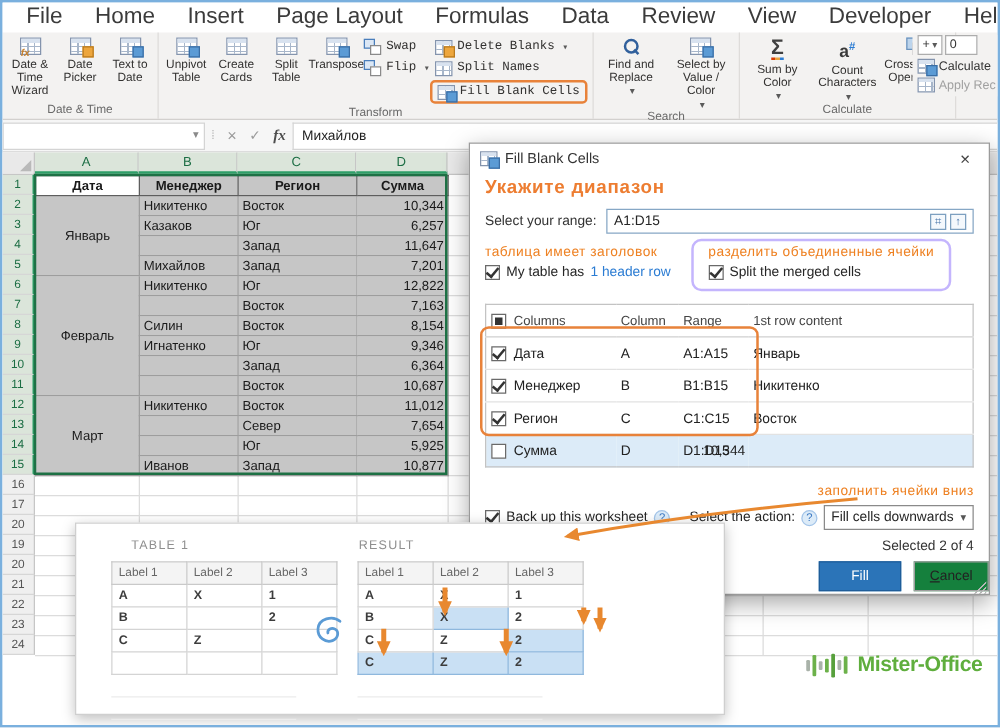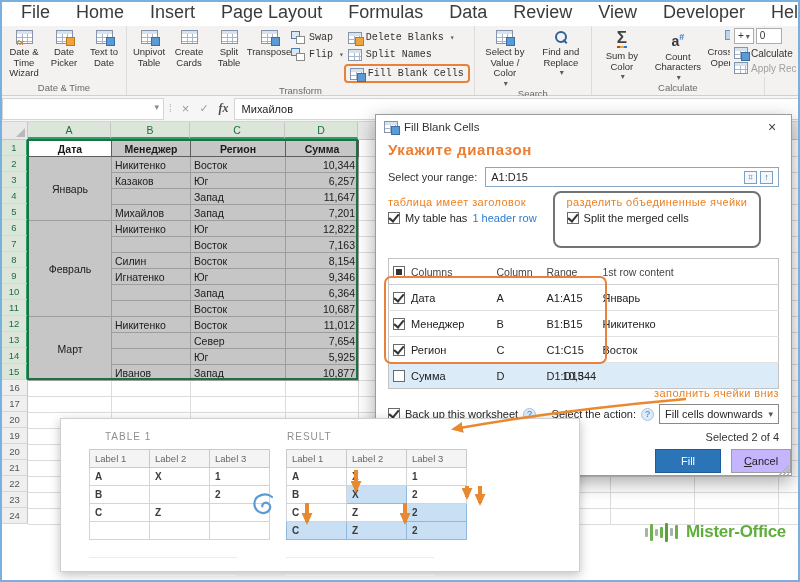--- a/index.html
+++ b/index.html
@@ -113,21 +113,21 @@
   .ri-ico{width:13px;height:13px;border:1px solid #7da0c0;font-size:9px;line-height:11px;
     text-align:center;color:#4472a8;background:#f4f8fc;box-sizing:border-box;}
   .options-row{display:flex;margin-top:9px;align-items:flex-start;}
   .ann{color:#ee8122;font-size:11px;letter-spacing:.4px;margin-bottom:4px;white-space:nowrap;}
   .cb-row{display:flex;align-items:center;gap:5px;white-space:nowrap;}
   .cbx{width:12px;height:12px;border:1px solid #6a6a6a;background:#fff;position:relative;flex:none;box-sizing:border-box;}
   .cbx.on::after{content:'';position:absolute;left:2px;top:-1px;width:4px;height:8px;
     border:solid #333;border-width:0 2px 2px 0;transform:rotate(40deg);}
   .cbx.mixed::after{content:'';position:absolute;left:2px;top:2px;right:2px;bottom:2px;background:#333;}
   .link{color:#2b7cd3;}
-  .opt-right{border:2px solid #737373;border-radius:8px;padding:3px 12px 22px;margin-left:16px;margin-top:-5px;}
+  .opt-right{border:2px solid #c4b5fd;border-radius:8px;padding:3px 12px 7px;margin-left:16px;margin-top:-5px;}
   .dlg-table-wrap{position:relative;margin-top:10px;}
   #dlg-table{width:100%;border-collapse:collapse;border:1px solid #c3c3c3;}
   #dlg-table th{font-weight:normal;text-align:left;font-size:10.5px;color:#444;height:20px;
     border-bottom:1px solid #cfcfcf;padding:0 4px;}
   #dlg-table td{height:25px;font-size:11px;border-bottom:1px solid #e2e2e2;padding:0 4px;color:#222;}
   #dlg-table .cbcell{display:flex;align-items:center;gap:6px;height:25px;}
   #dlg-table tr.selrow td{background:#dcebf8;border-top:1px dashed #7a7a7a;border-bottom:1px dashed #7a7a7a;}
   #dlg-table tr.selrow td:first-child{border-left:1px dashed #7a7a7a;}
   #dlg-table tr.selrow td:last-child{border-right:1px dashed #7a7a7a;}
   .numpos{position:relative;left:-40px;}
@@ -137,21 +137,21 @@
   .action-row{position:absolute;left:12px;right:12px;top:263px;display:flex;align-items:center;gap:5px;}
   .helpq{width:13px;height:13px;border-radius:50%;background:#dcebf8;color:#3a77c2;border:1px solid #a3c4e8;
     font-size:9px;line-height:11px;text-align:center;display:inline-block;box-sizing:border-box;}
   .action-right{margin-left:auto;display:flex;align-items:center;gap:5px;}
   .select{width:120px;height:20px;border:1px solid #8a8a8a;display:flex;align-items:center;
     justify-content:space-between;padding:0 5px;box-sizing:border-box;}
   .select::after{content:'▾';font-size:9px;color:#555;}
   .sel-info{position:absolute;right:12px;top:290px;color:#333;}
   .dlg-buttons{position:absolute;right:0;top:308px;display:flex;gap:10px;}
   .btn{min-width:58px;height:22px;display:flex;align-items:center;justify-content:center;
-    border:1px solid #9e9e9e;background:#c4b5fd;font-size:11px;color:#222;}
+    border:1px solid #9e9e9e;background:#15803d;font-size:11px;color:#222;}
   .btn.primary{background:#2b74b8;border-color:#1f5d99;color:#fff;min-width:64px;}
   .btn span{display:block;}
   .u1::first-letter{text-decoration:underline;}
   .grip{position:absolute;right:2px;bottom:2px;width:10px;height:10px;
     background:linear-gradient(135deg,rgba(0,0,0,0) 0 50%,#b5b5b5 50% 56%,rgba(0,0,0,0) 56% 70%,#b5b5b5 70% 76%,rgba(0,0,0,0) 76% 90%,#b5b5b5 90% 96%,rgba(0,0,0,0) 96%);}
   
   .panel{position:absolute;left:58px;top:416px;width:520px;height:154px;background:#fff;
     border:1px solid #cfcfcf;box-shadow:0 3px 10px rgba(0,0,0,.25);z-index:20;box-sizing:border-box;}
   .panel-caption{position:absolute;top:12px;font-size:10px;letter-spacing:1px;color:#8f8f8f;}
   .mini{position:absolute;border-collapse:collapse;}
@@ -251,26 +251,26 @@
             <span>Fill Blank Cells</span>
           </div>
         </div>
       </div>
       <div class="rgroup-label">Transform</div>
     </div>
 
     <div class="rgroup">
       <div class="rgroup-content">
         <div class="bigbtn w52 caret">
+          <span class="mag"></span>
+          <span class="lbl">Find and Replace</span>
+        </div>
+        <div class="bigbtn w52 caret">
           <span class="mt acc-b"></span>
           <span class="lbl">Select by Value / Color</span>
-        </div>
-        <div class="bigbtn w52 caret">
-          <span class="mag"></span>
-          <span class="lbl">Find and Replace</span>
         </div>
       </div>
       <div class="rgroup-label">Search</div>
     </div>
 
     <div class="rgroup">
       <div class="rgroup-content">
         <div class="bigbtn w52 caret">
           <span class="sigma">Σ</span>
           <span class="lbl">Sum by Color</span>

